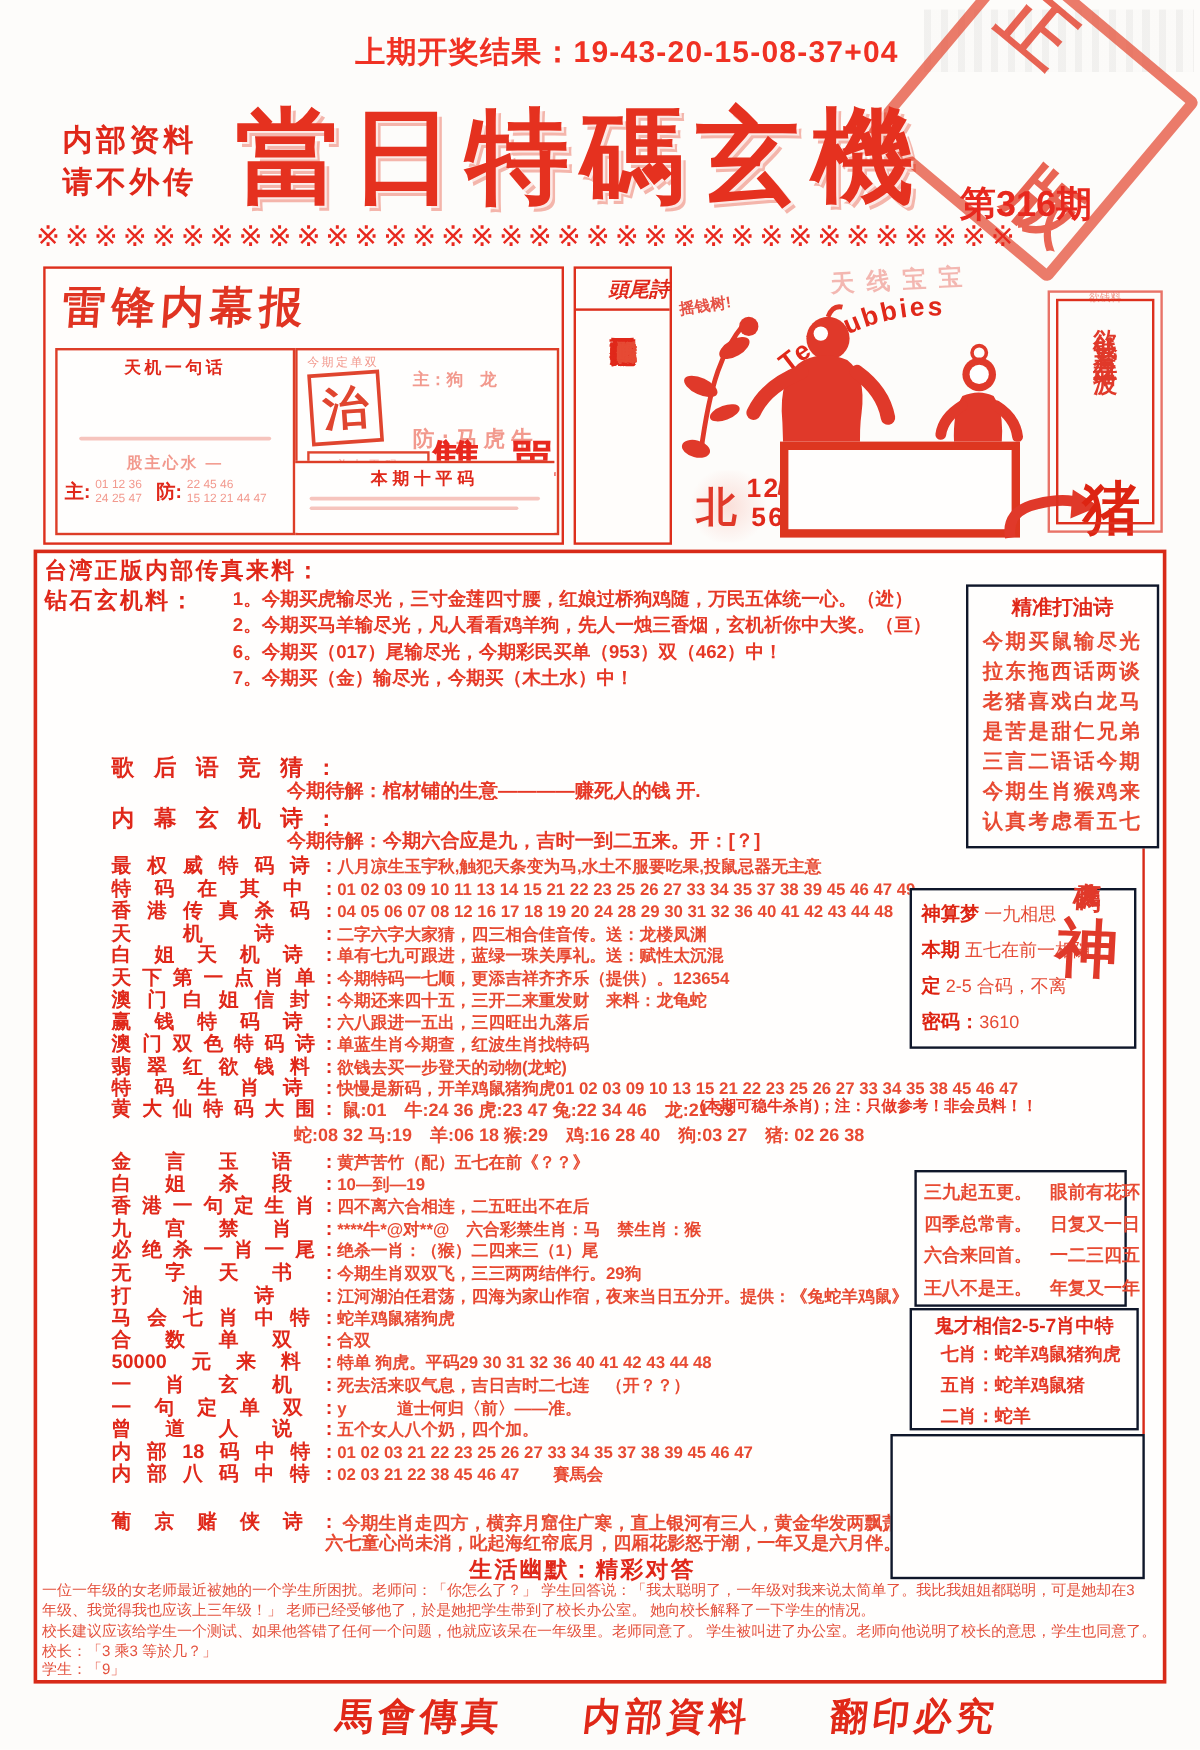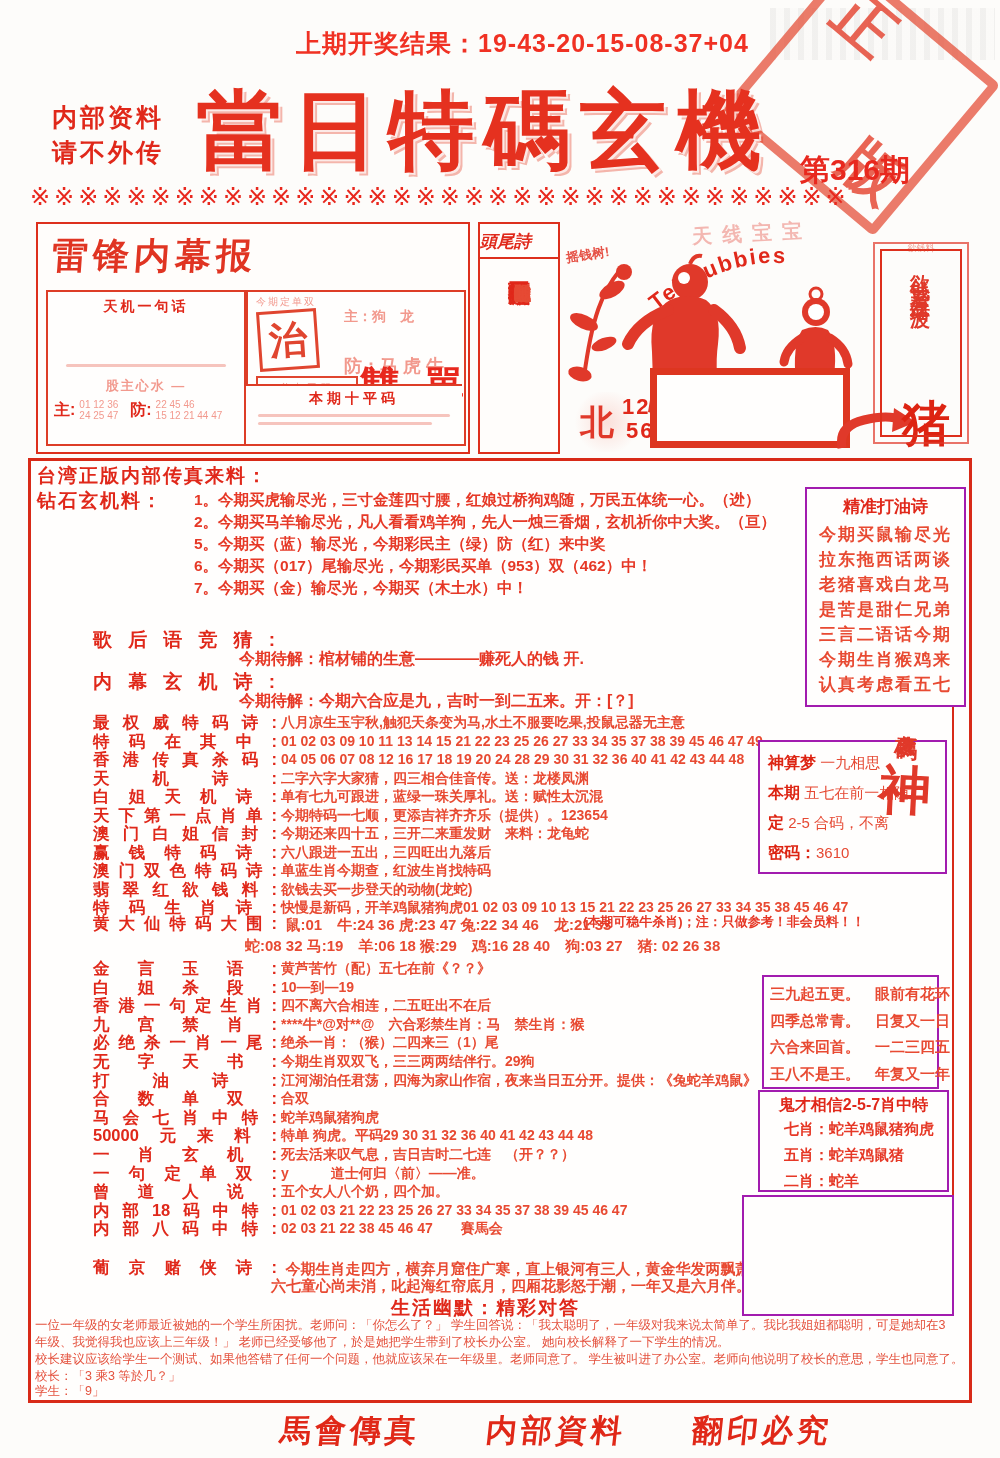--- a/index.html
+++ b/index.html
@@ -33,37 +33,37 @@
   .box{border:2.5px solid #dd2f1c;background:#fffdfb;}
   .lf-title{font-size:36px;font-weight:bold;letter-spacing:5px;color:#e03422;
     font-family:"Liberation Serif","DejaVu Serif",serif;transform:skewX(-4deg);}
   .sub{border:2px solid #dd3d27;position:absolute;background:#fffefd;}
   .tiny{font-size:10px;}
   .seal-box{border:3px solid #e0452f;width:54px;height:54px;display:flex;align-items:center;justify-content:center;transform:rotate(-4deg);}
   .seal-char{font-size:38px;font-weight:bold;color:#e0452f;font-family:"Liberation Serif","DejaVu Serif",serif;}
   .bigsd{font-size:40px;font-weight:bold;letter-spacing:24px;color:#e8281e;}
   .code-box{border:2px solid #e0452f;text-align:center;}
   .vert{writing-mode:vertical-rl;text-orientation:upright;}
-  .tw-head{font-size:17px;font-weight:bold;text-align:left;border-bottom:2px solid #dd2f1c;padding:6px 0 4px;font-style:italic;}
+  .tw-head{font-size:17px;font-weight:bold;text-align:right;border-bottom:2px solid #dd2f1c;padding:6px 0 4px;font-style:italic;}
   .squiggle{height:3px;background:rgba(230,90,70,.35);border-radius:2px;}
   
   .main-box{border:3px solid #d82a18;position:absolute;left:28px;top:458px;width:938px;height:939px;background:#fffefd;}
   .src{font-size:19px;font-weight:bold;letter-spacing:2px;}
   .dline{font-size:15.5px;line-height:22px;font-weight:bold;color:#e63826;}
   .sect-lbl{display:inline-block;width:182px;text-align:justify;text-align-last:justify;font-weight:bold;font-size:19px;}
   .sect-txt{font-size:16px;font-weight:bold;color:#e63826;}
   .rows{line-height:18.5px;font-size:14px;}
   .rows2{line-height:18.6px;font-size:14px;}
   .row{white-space:nowrap;}
   .lbl{display:inline-block;width:184px;text-align:justify;text-align-last:justify;font-weight:bold;font-size:16.5px;vertical-align:bottom;}
   .txt{font-size:14px;color:#e84a32;margin-left:4px;font-weight:bold;}
   .joke{font-size:12.5px;line-height:16.5px;color:#e4513d;}
   .vline{width:2px;background:#d82a18;}
   
-  .rbox{border:2px solid #a21caf;position:absolute;background:#fffefd;}
+  .rbox{border:2px solid #0f172a;position:absolute;background:#fffefd;}
   .rbox .t{text-align:center;font-weight:bold;font-size:17px;padding-top:6px;}
   .dayou-line{font-size:17px;font-weight:bold;line-height:25px;text-align:center;letter-spacing:2px;color:#e84a32;}
   .sline{font-size:15px;line-height:30px;white-space:nowrap;color:#e64a34;}
   .sline b{font-size:16px;color:#dd2412;}
   .wline{font-size:15px;font-weight:bold;line-height:26.5px;white-space:nowrap;color:#e84a32;}
   .gline{font-size:15px;font-weight:bold;line-height:26px;white-space:nowrap;color:#e63826;}
   .footer{display:flex;gap:66px;font-size:31px;font-weight:bold;color:#e02818;
     font-family:"Liberation Serif","DejaVu Serif",serif;transform:skewX(-6deg);letter-spacing:4px;}
 </style>
 </head>
@@ -197,21 +197,20 @@
   <div class="vert b" style="position:absolute;left:50%;top:14px;transform:translateX(-50%);font-size:20px;letter-spacing:7px;color:#e0392a;">欲钱看盖绪波</div>
 </div>
 
 <div class="main-box">
 
   <div class="abs src nw" style="left:6px;top:2px;">台湾正版内部传真来料：</div>
   <div class="abs src nw" style="left:6px;top:27px;">钻石玄机料：</div>
   <div class="abs" style="left:120px;top:28px;margin-left:43px;">
     <div class="dline nw">1。今期买虎输尽光，三寸金莲四寸腰，红娘过桥狗鸡随，万民五体统一心。（迯）</div>
     <div class="dline nw">2。今期买马羊输尽光，凡人看看鸡羊狗，先人一烛三香烟，玄机祈你中大奖。（亘）</div>
-    <div class="dline nw">5。今期买（蓝）输尽光，今期彩民主（绿）防（红）来中奖</div>
     <div class="dline nw">6。今期买（017）尾输尽光，今期彩民买单（953）双（462）中！</div>
     <div class="dline nw">7。今期买（金）输尽光，今期买（木土水）中！</div>
   </div>
 
   <div class="abs sect-lbl" style="left:62px;top:166px;">歌后语竞猜:</div>
   <div class="abs sect-txt nw" style="left:208px;top:188px;">今期待解：棺材铺的生意————赚死人的钱 开.</div>
   <div class="abs sect-lbl" style="left:62px;top:208px;">内幕玄机诗:</div>
   <div class="abs sect-txt nw" style="left:208px;top:230px;">今期待解：今期六合应是九，吉时一到二五来。开：[？]</div>
 
   <div class="abs rows" style="left:62px;top:252px;">
@@ -236,22 +235,22 @@
   <div class="abs b nw" style="left:214px;top:476px;font-size:15px;color:#e84a32;">蛇:08 32 马:19　羊:06 18 猴:29　鸡:16 28 40　狗:03 27　猪: 02 26 38</div>
 
   <div class="abs rows2" style="left:62px;top:498px;">
     <div class="row"><span class="lbl">金言玉语:</span><span class="txt">黄芦苦竹（配）五七在前《？？》</span></div>
     <div class="row"><span class="lbl">白姐杀段:</span><span class="txt">10—到—19</span></div>
     <div class="row"><span class="lbl">香港一句定生肖:</span><span class="txt">四不离六合相连，二五旺出不在后</span></div>
     <div class="row"><span class="lbl">九宫禁肖:</span><span class="txt">****牛*@对**@　六合彩禁生肖：马　禁生肖：猴</span></div>
     <div class="row"><span class="lbl">必绝杀一肖一尾:</span><span class="txt">绝杀一肖：（猴）二四来三（1）尾</span></div>
     <div class="row"><span class="lbl">无字天书:</span><span class="txt">今期生肖双双飞，三三两两结伴行。29狗</span></div>
     <div class="row"><span class="lbl">打油诗:</span><span class="txt">江河湖泊任君荡，四海为家山作宿，夜来当日五分开。提供：《兔蛇羊鸡鼠》</span></div>
+    <div class="row"><span class="lbl">马会七肖中特:</span><span class="txt">蛇羊鸡鼠猪狗虎</span></div>
     <div class="row"><span class="lbl">合数单双:</span><span class="txt">合双</span></div>
-    <div class="row"><span class="lbl">马会七肖中特:</span><span class="txt">蛇羊鸡鼠猪狗虎</span></div>
     <div class="row"><span class="lbl">50000元来料:</span><span class="txt">特单 狗虎。平码29 30 31 32 36 40 41 42 43 44 48</span></div>
     <div class="row"><span class="lbl">一肖玄机:</span><span class="txt">死去活来叹气息，吉日吉时二七连　（开？？）</span></div>
     <div class="row"><span class="lbl">一句定单双:</span><span class="txt">y　　　道士何归〈前〉——准。</span></div>
     <div class="row"><span class="lbl">曾道人说:</span><span class="txt">五个女人八个奶，四个加。</span></div>
     <div class="row"><span class="lbl">内部18码中特:</span><span class="txt">01 02 03 21 22 23 25 26 27 33 34 35 37 38 39 45 46 47</span></div>
     <div class="row"><span class="lbl">内部八码中特:</span><span class="txt">02 03 21 22 38 45 46 47　　賽馬会</span></div>
   </div>
 
   <div class="abs row" style="left:62px;top:796px;">
     <span class="lbl">葡京赌侠诗:</span>

